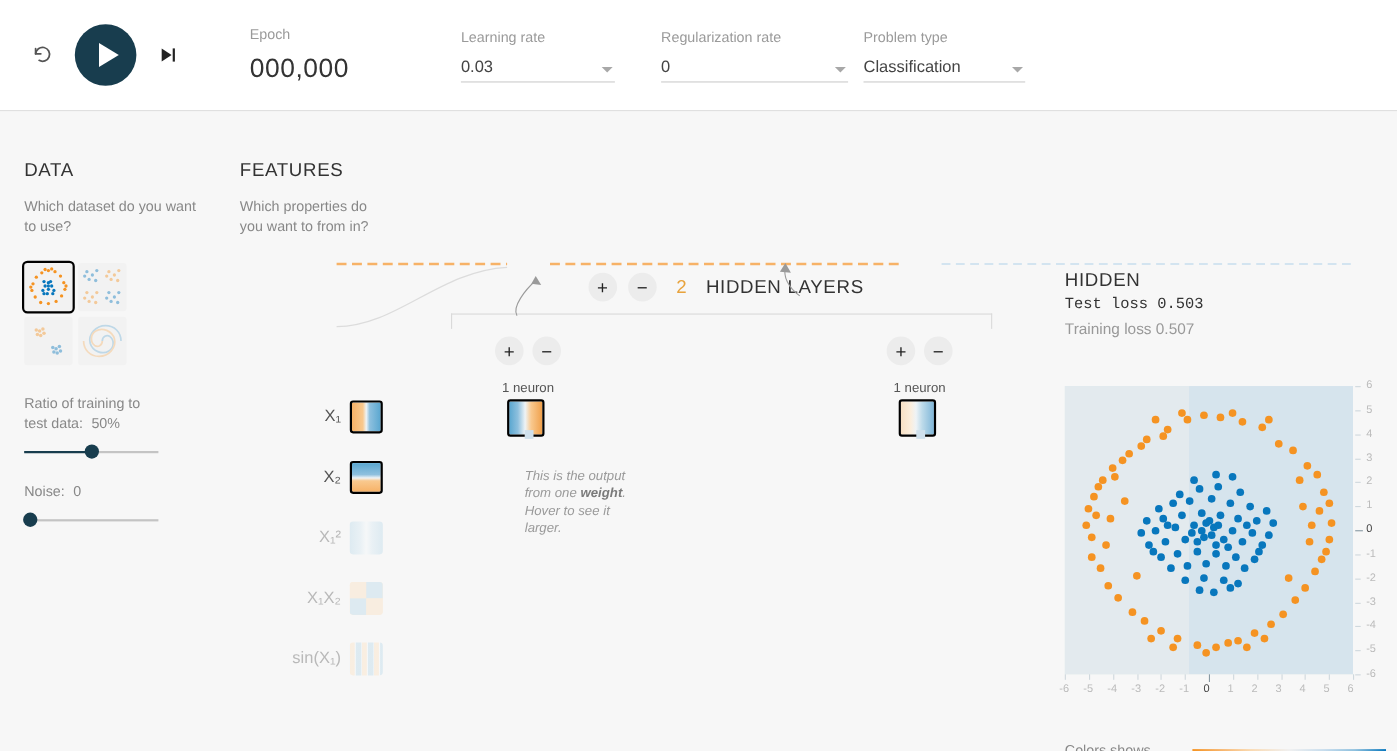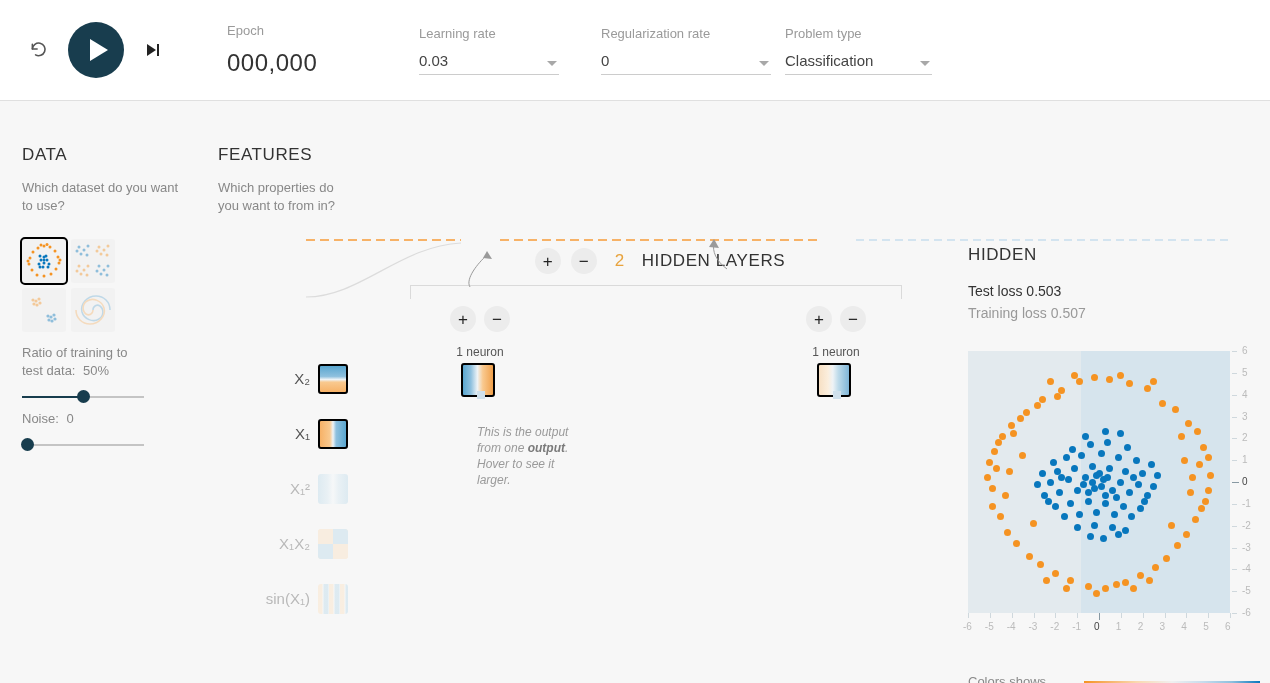--- a/index.html
+++ b/index.html
@@ -106,21 +106,21 @@
     display:grid; grid-template-columns:44px 44px; gap:5px;
   }
   .ds-thumb {
     width:44px;height:44px;border-radius:3px;
     background:#f2f2f2; cursor:pointer; position:relative;
     overflow:hidden;
   }
   .ds-thumb.selected { outline:2px solid #000; outline-offset:0; }
   .ds-thumb svg { display:block; }
 
-  .slider-block { margin-top:12px; width:122px; }
+  .slider-block { margin-top:26px; width:122px; }
   .slider-label { font-size:13px; color:#888; line-height:18px; }
   .slider-track {
     position:relative; height:2px; background:#c4c4c4;
     margin-top:16px; width:122px;
   }
   .slider-fill { position:absolute; left:0; top:0; height:2px; background:#183D4E; }
   .slider-knob {
     position:absolute; top:-6px; width:13px;height:13px;
     border-radius:50%; background:#183D4E; cursor:pointer;
   }
@@ -206,21 +206,21 @@
   }
   .callout {
     position:absolute; font-size:12px; color:#9a9a9a;
     font-style:italic; line-height:16px; width:110px;
   }
   .callout b { color:#7a7a7a; font-style:italic; }
 
   
   #out-col { position:absolute; left:968px; top:144px; width:290px; }
   #out-title { font-size:17px; color:#333; letter-spacing:0.6px; }
-  #loss-test { font-size:14px; color:#333; margin-top:18px; }
+  #loss-test { font-size:14px; color:#333; margin-top:4px;font-family:Liberation Mono, monospace; }
   #loss-train { font-size:14px; color:#999; margin-top:6px; }
 
   #heatmap-wrap { position:absolute; left:968px; top:250px; }
   #heatmap {
     width:262px;height:262px; position:relative; overflow:hidden;
     background:#dfe8ec;
   }
   #heatmap .bg-left {
     position:absolute;left:0;top:0;width:113px;height:100%;
     background:#e3eaee;
@@ -430,28 +430,28 @@
 
   </div>
 
   <div id="feat-col">
     <div class="col-title">FEATURES</div>
     <div class="col-sub">Which properties do you want to from in?</div>
   </div>
 
   <div id="feat-list">
     <div class="feat-row">
+      <span class="feat-label">X₁</span>
+      <div class="feat-box active" style="background:linear-gradient(to right,#f7b267 0%,#f9c98f 38%,#eef3f6 50%,#8ec0de 62%,#5aa7d0 100%);">
+        <span class="nub"></span>
+      </div>
+    </div>
+    <div class="feat-row">
       <span class="feat-label">X₂</span>
       <div class="feat-box active" style="background:linear-gradient(to bottom,#5aa7d0 0%,#8ec0de 40%,#eef3f6 52%,#f9c98f 62%,#f7b267 100%);">
-        <span class="nub"></span>
-      </div>
-    </div>
-    <div class="feat-row">
-      <span class="feat-label">X₁</span>
-      <div class="feat-box active" style="background:linear-gradient(to right,#f7b267 0%,#f9c98f 38%,#eef3f6 50%,#8ec0de 62%,#5aa7d0 100%);">
         <span class="nub"></span>
       </div>
     </div>
     <div class="feat-row">
       <span class="feat-label dim">X₁²</span>
       <div class="feat-box inactive" style="background:linear-gradient(to right,#bedbea 0%,#d8e9f2 32%,#f4f8fa 50%,#d8e9f2 68%,#bedbea 100%);"></div>
     </div>
     <div class="feat-row">
       <span class="feat-label dim">X₁X₂</span>
       <div class="feat-box inactive" style="background:#f7e0c4;">
@@ -517,21 +517,21 @@
     <span class="nub"></span>
   </div>
   <div style="position:absolute;left:477px;top:290px;width:8px;height:8px;background:#cfe0ec;"></div>
 
   <div class="neuron" style="left:817px; top:262px; background:linear-gradient(to right,#f7e0c4 0%,#fbeedd 30%,#eef3f6 46%,#bedbea 64%,#7fb6d8 100%);">
     <span class="nub"></span>
   </div>
   <div style="position:absolute;left:833px;top:290px;width:8px;height:8px;background:#cfe0ec;"></div>
 
   <div class="callout" style="left:477px; top:323px; width:96px;">
-    <span>This is the output from one </span><b>output</b><span>. Hover to see it larger.</span>
+    <span>This is the output from one </span><b>weight</b><span>. Hover to see it larger.</span>
   </div>
 
   <div id="out-col">
     <div id="out-title">HIDDEN</div>
     <div id="loss-test">Test loss 0.503</div>
     <div id="loss-train">Training loss 0.507</div>
   </div>
 
   <div id="heatmap-wrap">
     <div id="heatmap">

